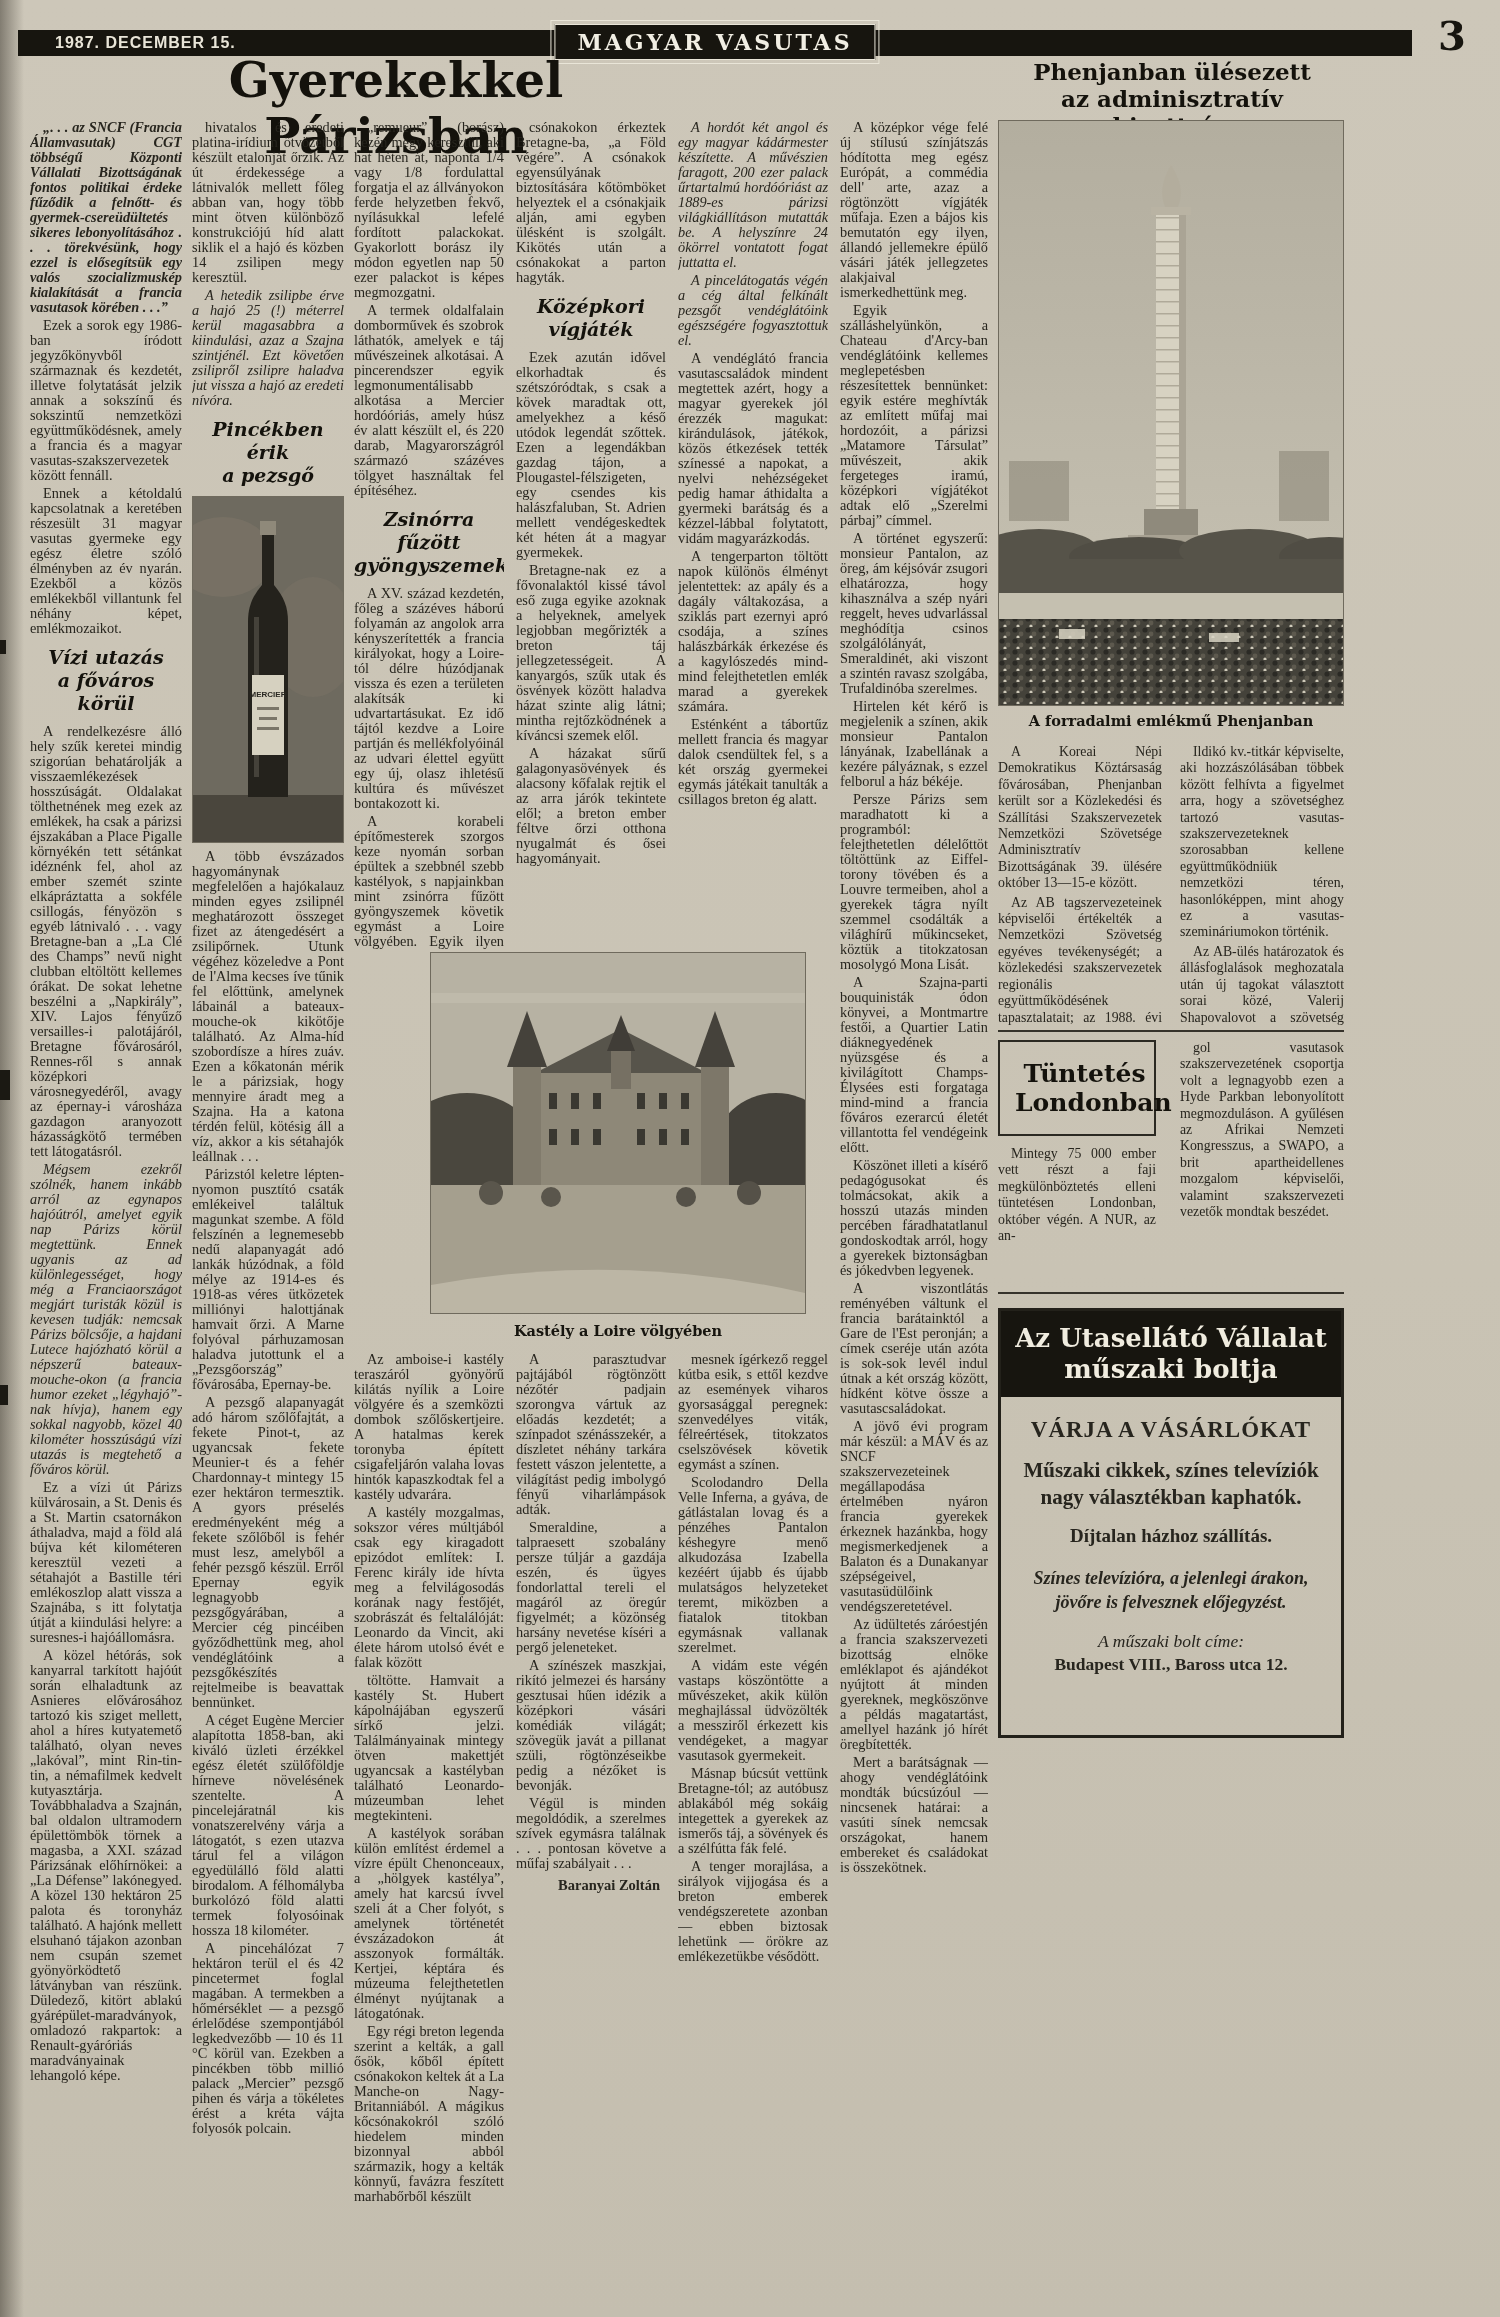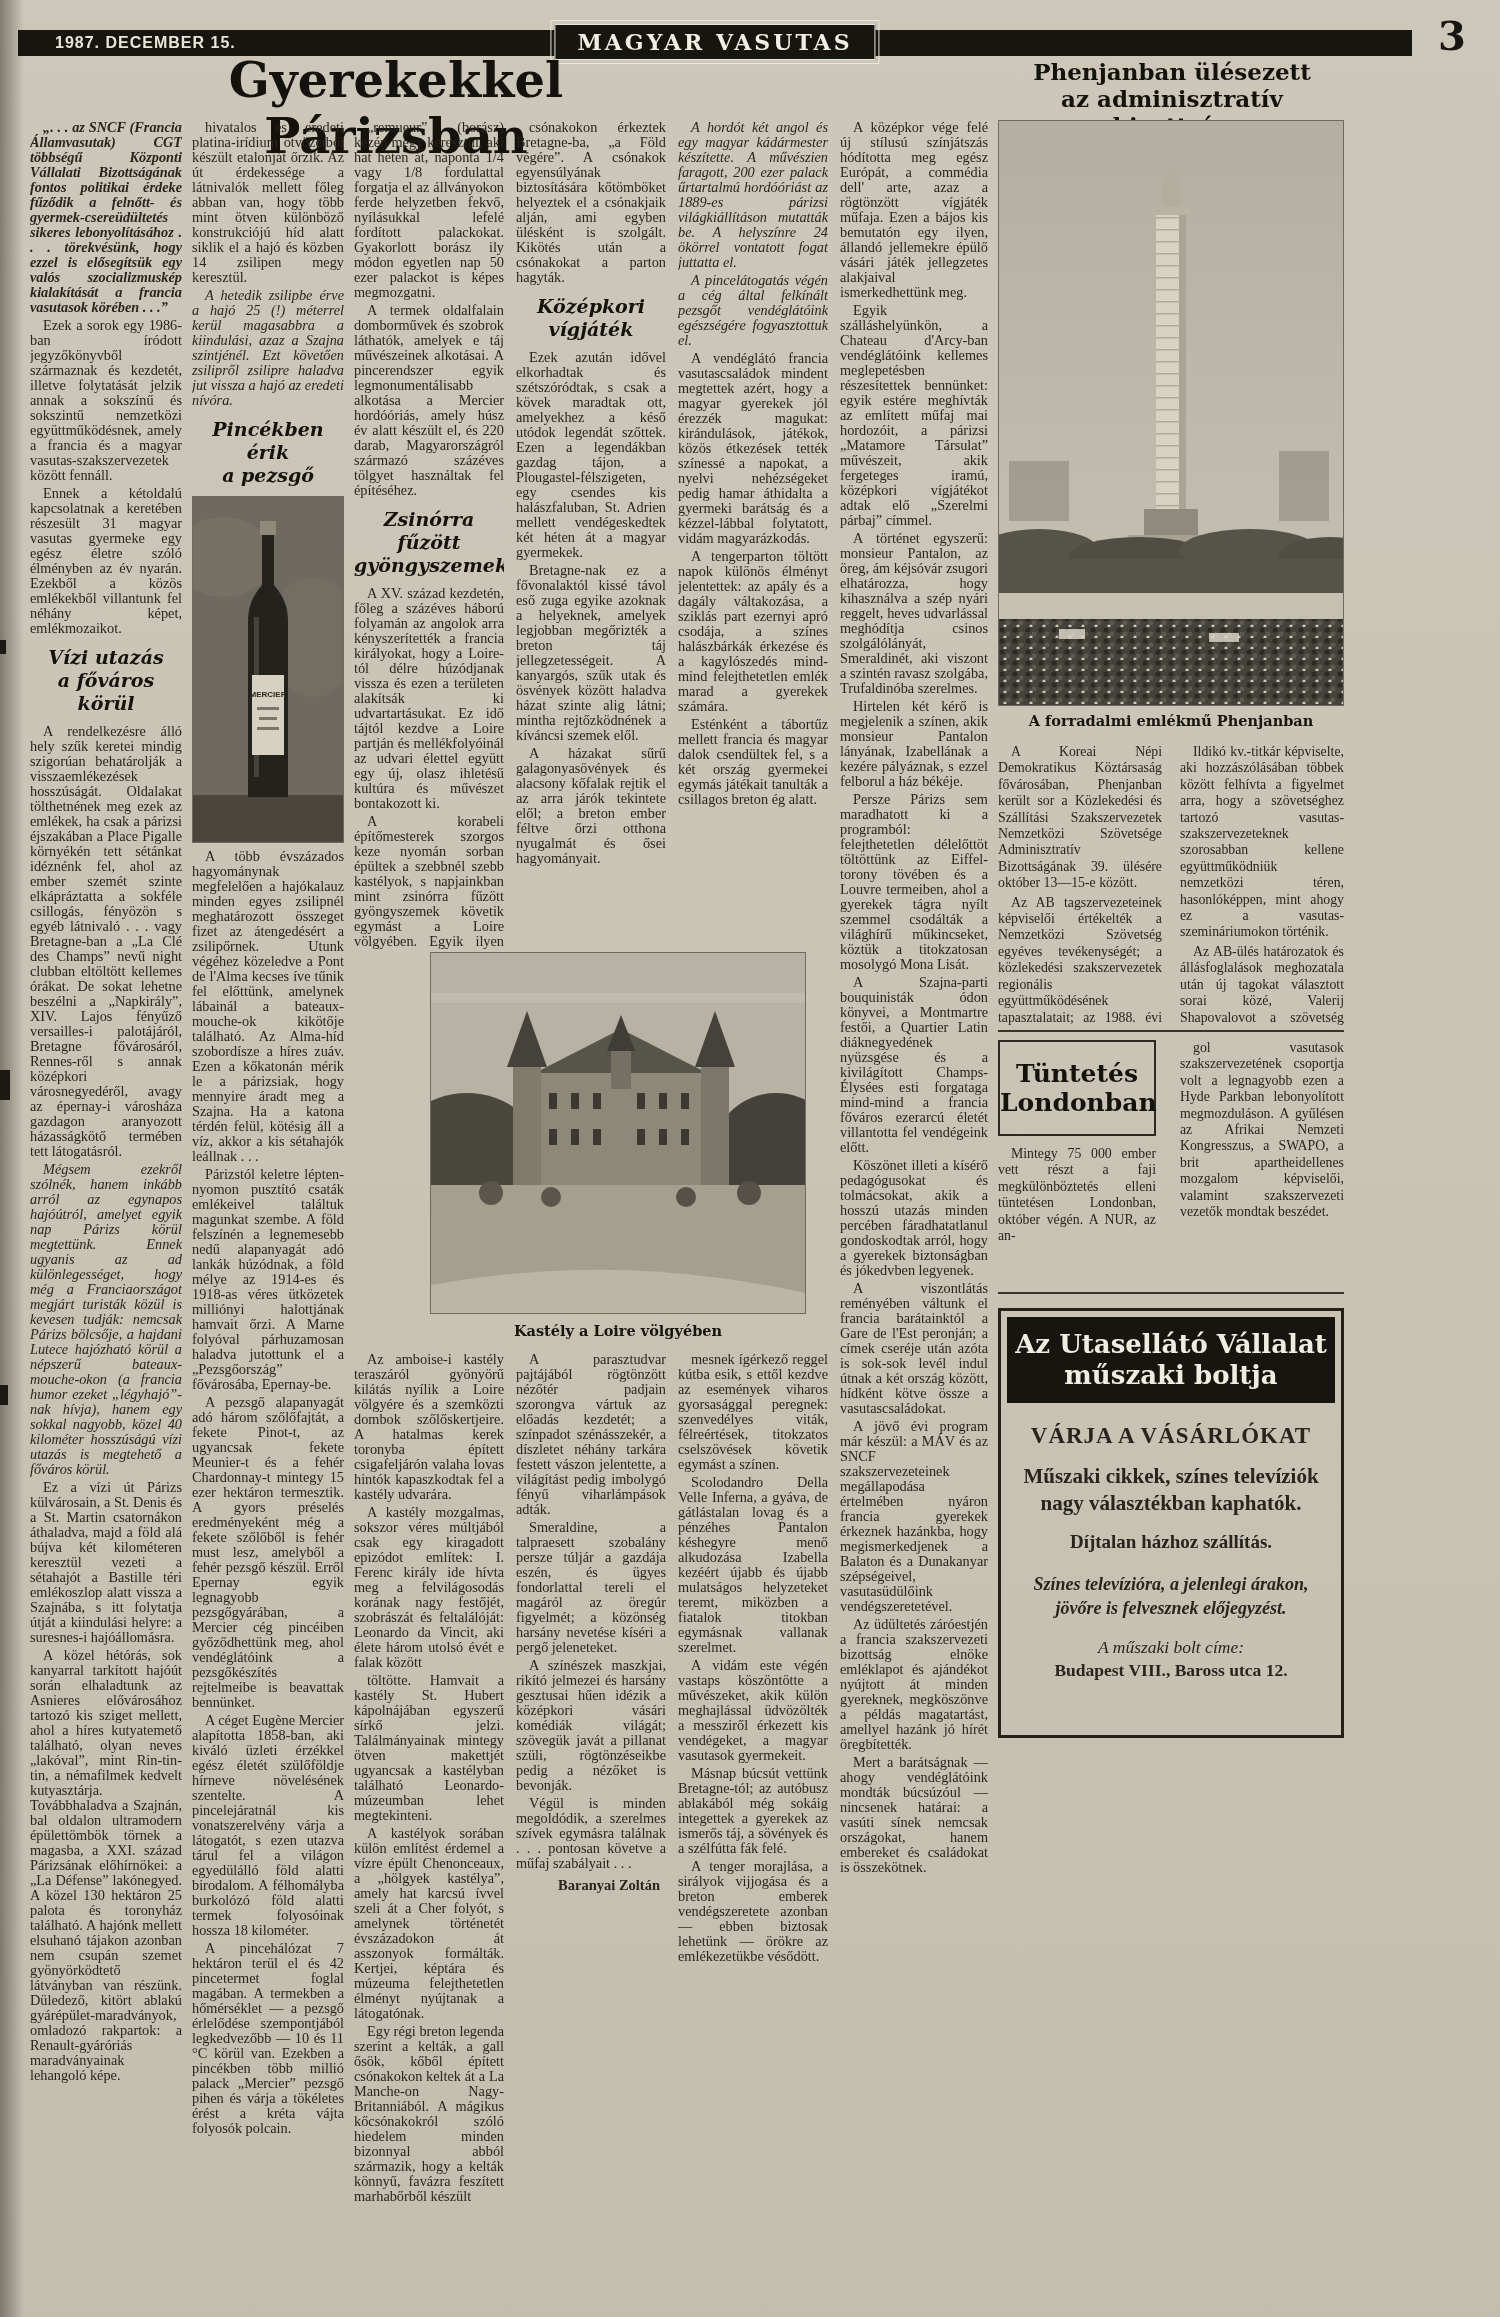--- a/index.html
+++ b/index.html
@@ -28,23 +28,23 @@
   .small-col .para{font-size:13.8px;line-height:16.4px;}
   .subhead{margin:10px 0 9px;text-align:center;font:italic bold 19px/23px "DejaVu Serif",serif;color:#14120c;}
   .photo{position:absolute;border:1px solid #6f6a5d;box-sizing:border-box;overflow:hidden;}
   .photo svg{display:block;}
   .photo-inline{margin:6px 0;border:1px solid #6f6a5d;overflow:hidden;height:345px;}
   .caption{position:absolute;text-align:center;font:bold 14.5px/18px "DejaVu Serif",serif;color:#17150f;}
   .sig{text-align:right;font-weight:bold;font-size:14.5px;margin-top:6px;padding-right:6px;}
   .rule{position:absolute;height:2px;background:#36332b;}
   .london-title{position:absolute;left:998px;top:1040px;width:158px;height:96px;
     border:2px solid #2b2922;box-sizing:border-box;display:flex;flex-direction:column;
-    justify-content:center;text-align:center;font:bold 25px/29px "DejaVu Serif",serif;color:#14120c;}
+    justify-content:center;text-align:center;font:bold 25px/29px "DejaVu Serif",serif;color:#14120c;padding-left:15px;}
   .ad{position:absolute;left:998px;top:1308px;width:346px;height:430px;border:3px solid #23211a;
-    box-sizing:border-box;padding:6px;}
+    box-sizing:border-box;padding:0;}
   .ad-head{background:#17150f;color:#f0ecdf;text-align:center;padding:12px 4px;
     font:bold 26px/31px "DejaVu Serif",serif;}
   .ad-l1{margin-top:20px;text-align:center;font:bold 23px/26px "Liberation Serif",serif;letter-spacing:1px;}
   .ad-l2{margin:14px 10px 0;text-align:center;font:bold 21px/27px "Liberation Serif",serif;}
   .ad-l3{margin-top:13px;text-align:center;font:bold 19px/24px "Liberation Serif",serif;}
   .ad-l4{margin:18px 14px 0;text-align:center;font:italic bold 18px/24px "Liberation Serif",serif;}
   .ad-l5{margin-top:16px;text-align:center;font:17.5px/23px "Liberation Serif",serif;}
   .ad-l5 .lbl{font-style:italic;}
   .ad-l5 .addr{font-weight:bold;}
 </style>

